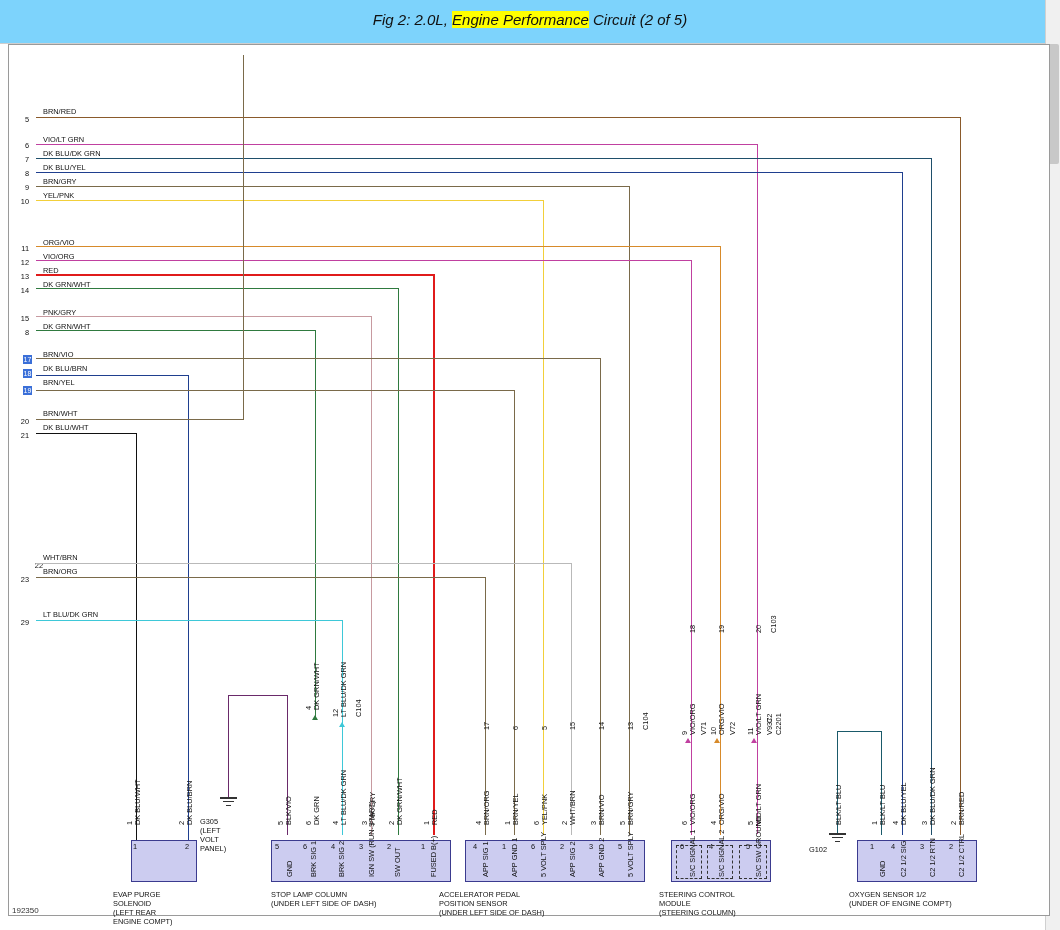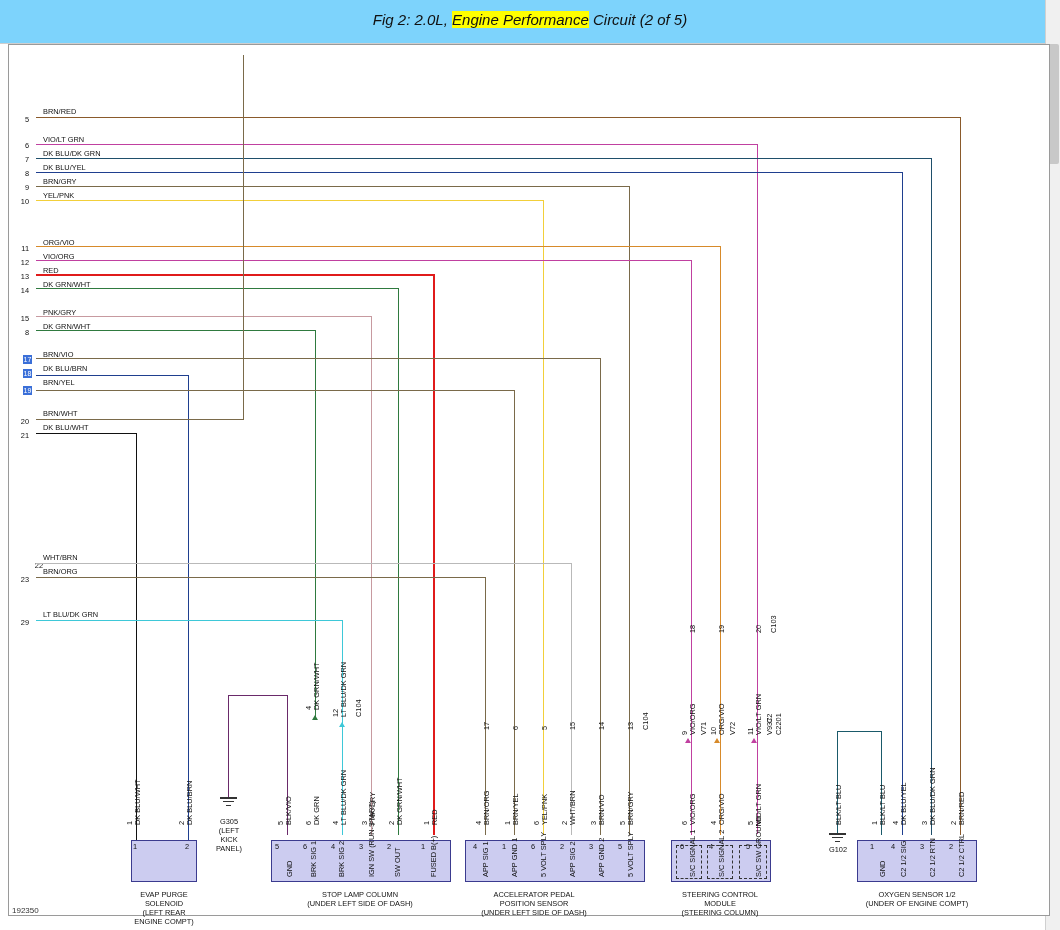--- a/index.html
+++ b/index.html
@@ -7,21 +7,21 @@
   #root{position:relative;width:1060px;height:930px;background:#ffffff;overflow:hidden;}
   #titlebar{position:absolute;left:0;top:0;width:1060px;height:43px;background:#7dd3fc;border-bottom:1px solid #cfcfcf;font-style:italic;}
   #title{position:absolute;left:0;top:11px;width:1060px;text-align:center;font-size:15px;color:#111;}
   #title .hl{background:#ffff00;}
   #canvas{position:absolute;left:8px;top:44px;width:1040px;height:870px;border:1px solid #9a9a9a;background:#ffffff;}
   .wire{position:absolute;}
   .lbl{position:absolute;font-size:7.4px;color:#111;white-space:nowrap;}
   .pin{position:absolute;font-size:7.4px;color:#111;white-space:nowrap;}
   .vlab{position:absolute;font-size:7.4px;color:#111;white-space:nowrap;transform-origin:0 0;transform:rotate(-90deg);}
   .conn{position:absolute;background:#ccccf0;border:1px solid #3b3b8f;}
-  .conncap{position:absolute;text-align:center;font-size:7.4px;color:#111;line-height:9px;}
+  .conncap{position:absolute;text-align:left;font-size:7.4px;color:#111;line-height:9px;}
   .numbox{position:absolute;background:#3a6fd8;color:#fff;font-size:7px;text-align:center;width:9px;height:9px;line-height:9px;}
   .leftnum{position:absolute;font-size:7.4px;color:#111;text-align:right;width:14px;}
   .footer{position:absolute;left:12px;top:906px;font-size:8px;color:#333;}
   .dashbox{position:absolute;border:1px dashed #333;}
   .gnd{position:absolute;}
   .scrollv{position:absolute;right:0;top:0;width:14px;height:930px;background:#f0f0f0;border-left:1px solid #d0d0d0;}
   .scrollthumb{position:absolute;right:1px;top:44px;width:12px;height:120px;background:#c8c8c8;border-radius:2px;}
 </style>
 </head>
 <body>
@@ -148,21 +148,21 @@
     <div class="wire" style="left:828px;top:686px;width:45px;height:1.4px;background:#1a5a6a;"></div>
     <div class="wire" style="left:872px;top:686px;width:1.4px;height:104px;background:#1a5a6a;"></div>
     <div class="wire" style="left:828px;top:686px;width:1.4px;height:102px;background:#1a5a6a;"></div>
 
     <div class="gnd" style="left:211px;top:752px;width:17px;height:1.8px;background:#333;"></div>
     <div class="gnd" style="left:214px;top:756px;width:11px;height:1.4px;background:#333;"></div>
     <div class="gnd" style="left:217px;top:760px;width:5px;height:1.4px;background:#333;"></div>
     <div class="conncap" style="left:191px;top:772px;width:58px;">
       <div>G305</div>
       <div>(LEFT</div>
-      <div>KICK</div>
+      <div>VOLT</div>
       <div>PANEL)</div>
     </div>
 
     <div class="gnd" style="left:820px;top:788px;width:17px;height:1.8px;background:#333;"></div>
     <div class="gnd" style="left:823px;top:792px;width:11px;height:1.4px;background:#333;"></div>
     <div class="gnd" style="left:826px;top:796px;width:5px;height:1.4px;background:#333;"></div>
     <div class="conncap" style="left:800px;top:800px;width:58px;">
       <div>G102</div>
     </div>
 

